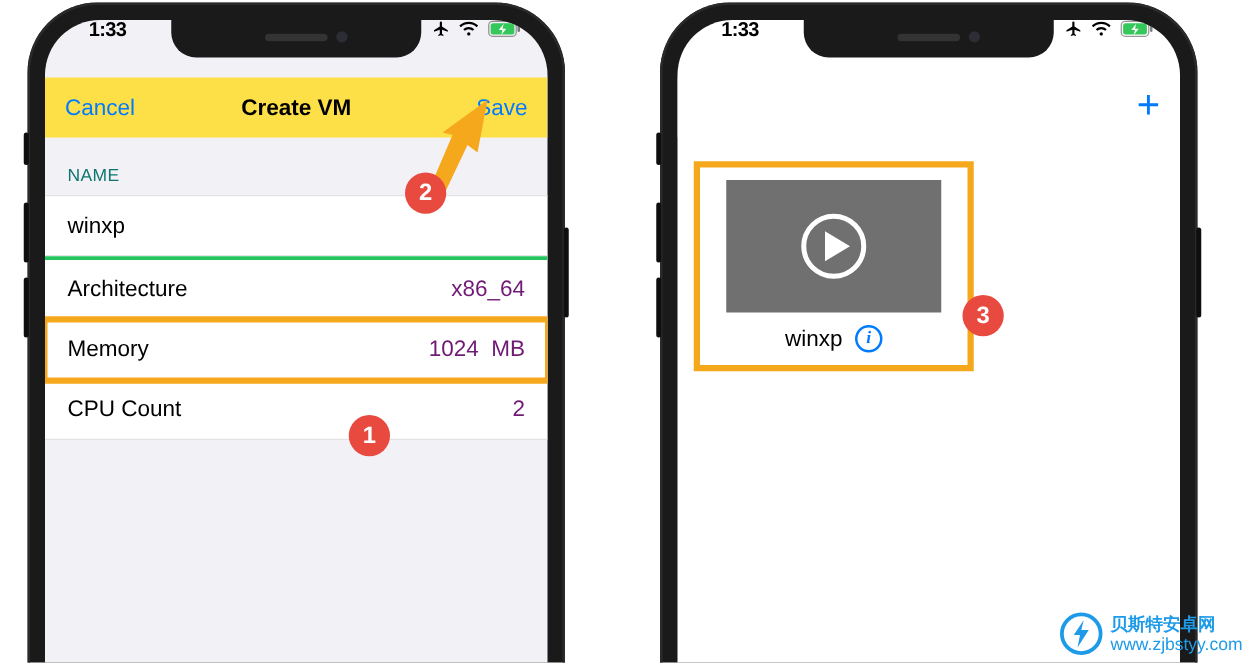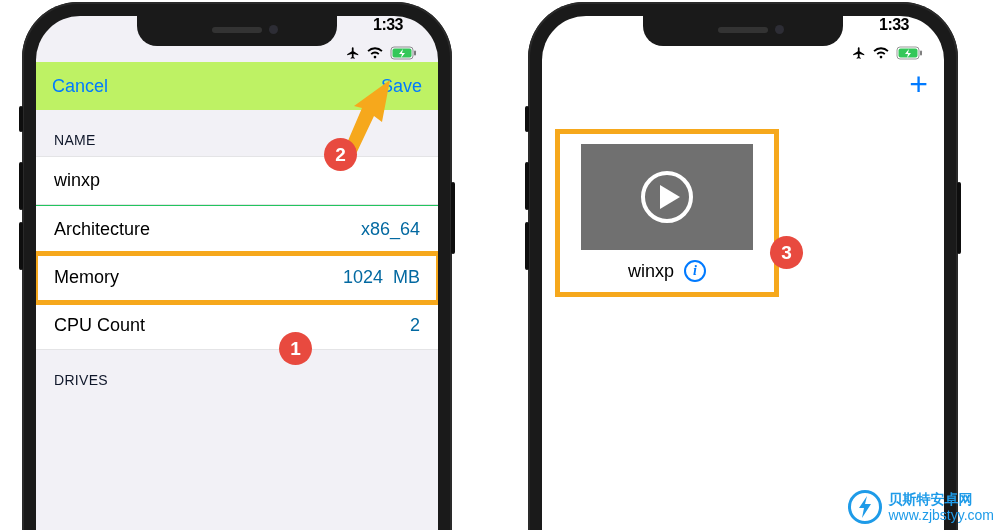--- a/index.html
+++ b/index.html
@@ -59,59 +59,58 @@
     width: 50px; height: 6px; background: #333; border-radius: 3px;
   }
   .cam {
     width: 9px; height: 9px; background: #2d2d35; border-radius: 50%;
     position: absolute; left: 132px; top: 11px;
   }
   .status-bar {
     height: 46px;
     display: flex;
     justify-content: space-between;
-    align-items: flex-end;
+    align-items: flex-start;
     padding: 0 20px 2px;
     font-size: 16px;
     font-weight: 600;
-    flex-direction: column;
   }
   .status-bar .time { width: 60px; text-align: center; letter-spacing: -0.5px; }
   .status-bar .right { display: flex; align-items: center; gap: 6px; }
   .nav-bar {
     height: 48px;
     display: flex;
     align-items: center;
     justify-content: space-between;
     padding: 0 16px;
-    background: #bef264;
+    background: #fde047;
   }
   .nav-bar.white { background: #fff; }
   .nav-btn { color: #007aff; font-size: 18px; }
   .nav-title { font-size: 18px; font-weight: 600; flex: 1; text-align: center; }
   .nav-left, .nav-right { width: 80px; }
   .nav-right { text-align: right; }
   .section-header {
     padding: 22px 18px 8px;
     font-size: 14px;
-    color: #0f172a;
+    color: #0f766e;
     letter-spacing: 0.3px;
   }
   .cell {
     background: #fff;
     padding: 13px 18px;
     font-size: 18px;
     display: flex;
     justify-content: space-between;
     border-bottom: 1px solid #e4e4e6;
     position: relative;
   }
-  .cell .value { color: #0369a1; }
+  .cell .value { color: #701a75; }
   .cell.single { border-top: 1px solid #e4e4e6; }
-  .cell.system-first { border-top: 1px solid #22c55e; }
+  .cell.system-first { border-top: 3px solid #22c55e; }
   .highlight-memory {
     outline: 5px solid #f6a81c;
     outline-offset: -2px;
     z-index: 2;
   }
   .badge {
     position: absolute;
     width: 33px; height: 33px;
     background: #e84a3f;
     color: #fff;
@@ -211,20 +210,21 @@
         <svg width="28" height="14" viewBox="0 0 28 14">
           <rect x="1" y="1" width="22" height="12" rx="3" stroke="#000" stroke-width="1" fill="none" opacity="0.4"></rect>
           <rect x="2.5" y="2.5" width="19" height="9" rx="2" fill="#34c759"></rect>
           <rect x="24" y="4.5" width="2" height="5" rx="1" fill="#000" opacity="0.5"></rect>
           <path d="M13 3l-4 5h3l-1 4 4-5h-3l1-4z" fill="#fff"></path>
         </svg>
       </span>
     </div>
     <div class="nav-bar">
       <div class="nav-left"><span class="nav-btn">Cancel</span></div>
+      <span class="nav-title">Create VM</span>
       <div class="nav-right"><span class="nav-btn">Save</span></div>
     </div>
 
     <div class="section-header">NAME</div>
     <div class="cell single">
       <span>winxp</span>
     </div>
 
     <div class="cell system-first">
       <span>Architecture</span>
@@ -234,21 +234,20 @@
       <span>Memory</span>
       <span class="value">
         <span>1024</span>&nbsp;&nbsp;<span>MB</span>
       </span>
     </div>
     <div class="cell">
       <span>CPU Count</span>
       <span class="value">2</span>
     </div>
 
-    <div class="section-header">DRIVES</div>
   </div>
 </div>
 
 <div class="phone phone-right">
   <div class="phone-btn btn-mute"></div>
   <div class="phone-btn btn-vol1"></div>
   <div class="phone-btn btn-vol2"></div>
   <div class="phone-btn btn-power"></div>
   <div class="screen">
     <div class="notch">

